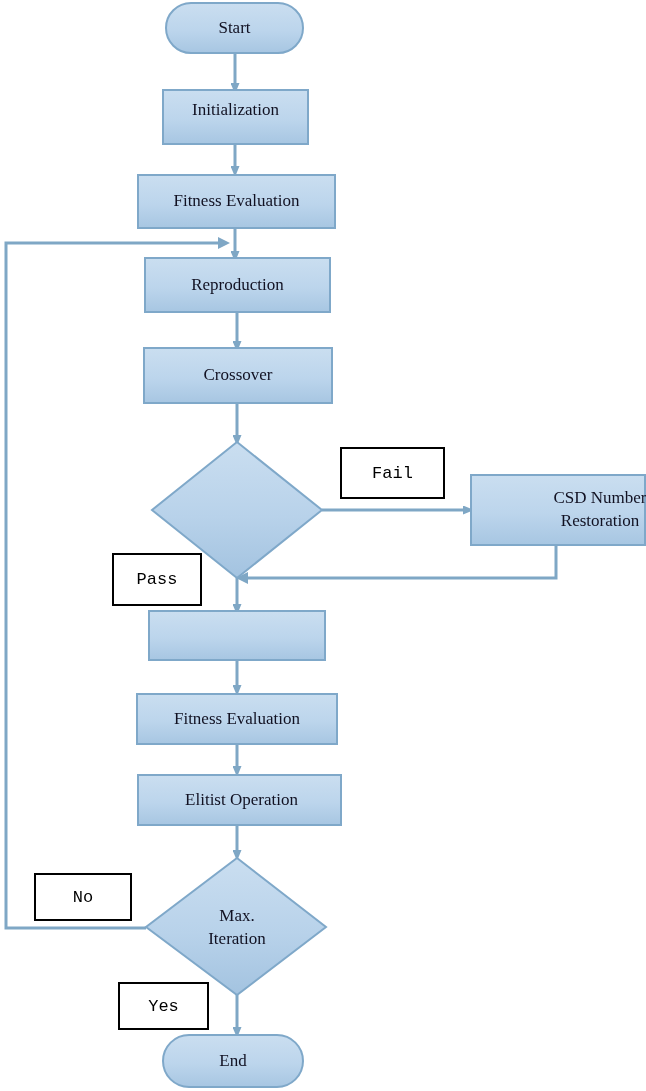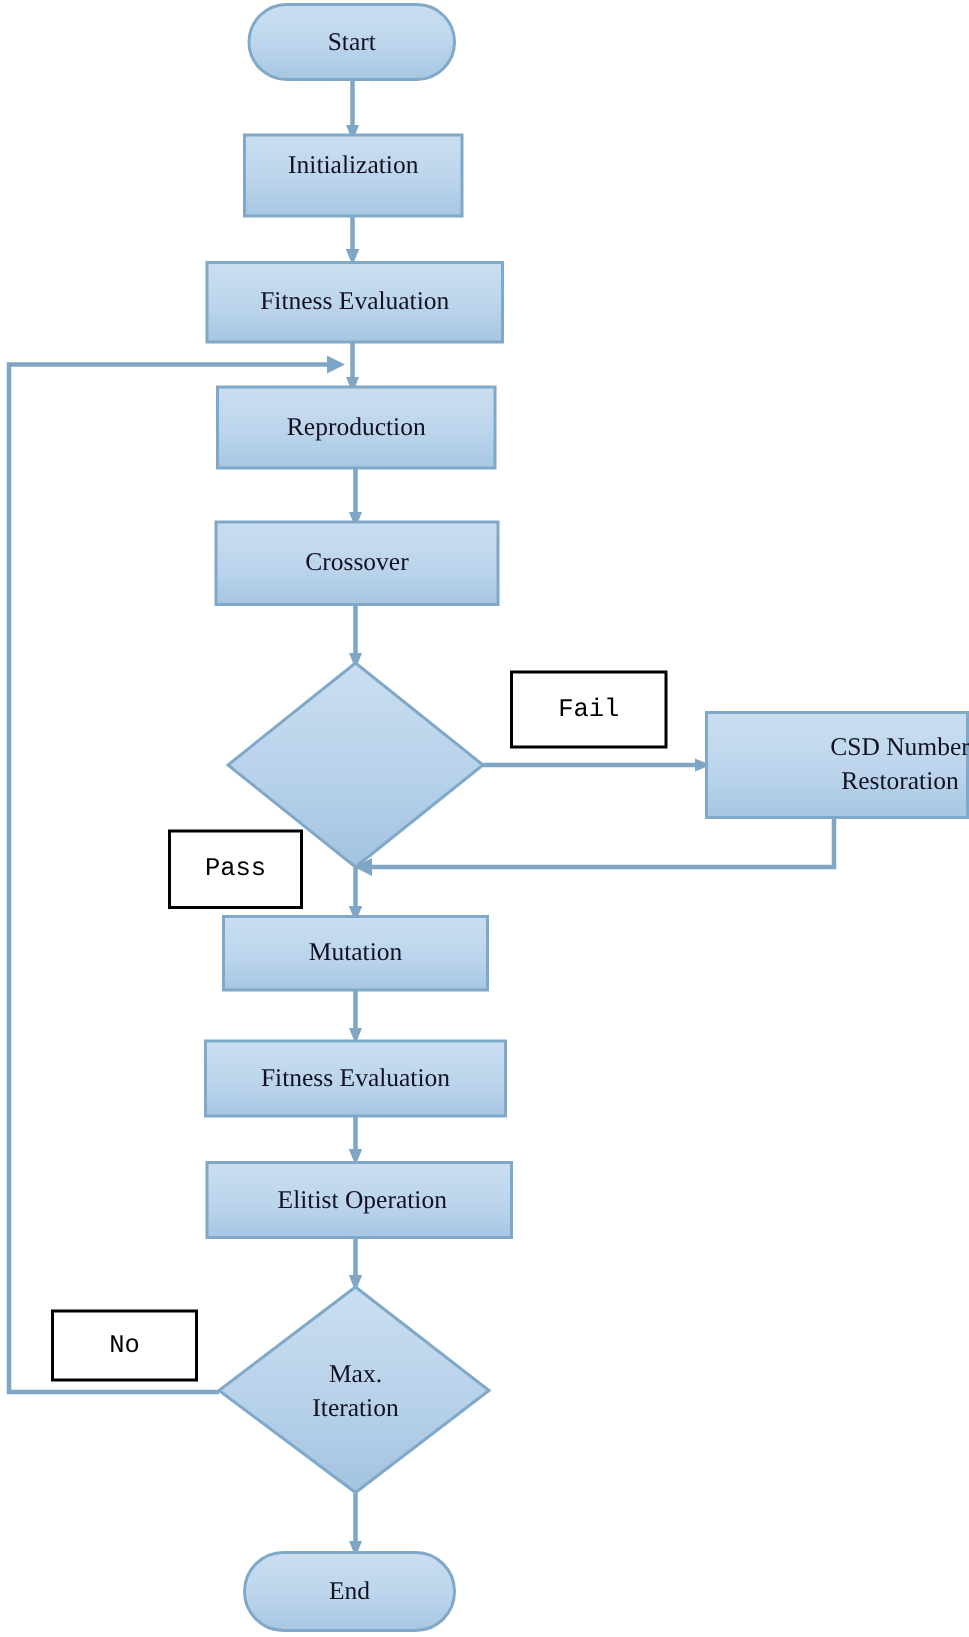--- a/index.html
+++ b/index.html
@@ -134,24 +134,24 @@
     <rect x="163" y="1035" width="140" height="52" rx="26" ry="26" fill="url(#nodeGrad)" stroke="#7fa8c9" stroke-width="2"></rect>
   </svg>
 
   <div class="node-label" style="left:166px; top:3px;   width:137px; height:50px;">Start</div>
   <div class="node-label" style="left:163px; top:90px;  width:145px; height:40px;">Initialization</div>
   <div class="node-label" style="left:138px; top:175px; width:197px; height:53px;">Fitness Evaluation</div>
   <div class="node-label" style="left:145px; top:258px; width:185px; height:54px;">Reproduction</div>
   <div class="node-label" style="left:144px; top:348px; width:188px; height:55px;">Crossover</div>
   <div class="node-label" style="left:471px; top:475px; width:174px; height:70px;padding-left:42px;">CSD Number
 Restoration</div>
-  <div class="node-label" style="left:149px; top:611px; width:176px; height:49px;">Mutation</div>
   <div class="node-label" style="left:137px; top:694px; width:200px; height:50px;">Fitness Evaluation</div>
   <div class="node-label" style="left:138px; top:775px; width:207px; height:50px;border-radius:24px;">Elitist Operation</div>
   <div class="node-label" style="left:177px; top:888px; width:120px; height:80px;">Max.
 Iteration</div>
   <div class="node-label" style="left:163px; top:1035px; width:140px; height:52px;">End</div>
 
   <div class="edge-label" style="left:340px; top:447px; width:101px; height:48px;">Fail</div>
   <div class="edge-label" style="left:112px; top:553px; width:86px; height:49px;">Pass</div>
   <div class="edge-label" style="left:34px;  top:873px; width:94px; height:44px;">No</div>
+  <div class="edge-label" style="left:118px; top:982px; width:87px; height:44px;">Yes</div>
 
 </div>
 
 </body></html>

